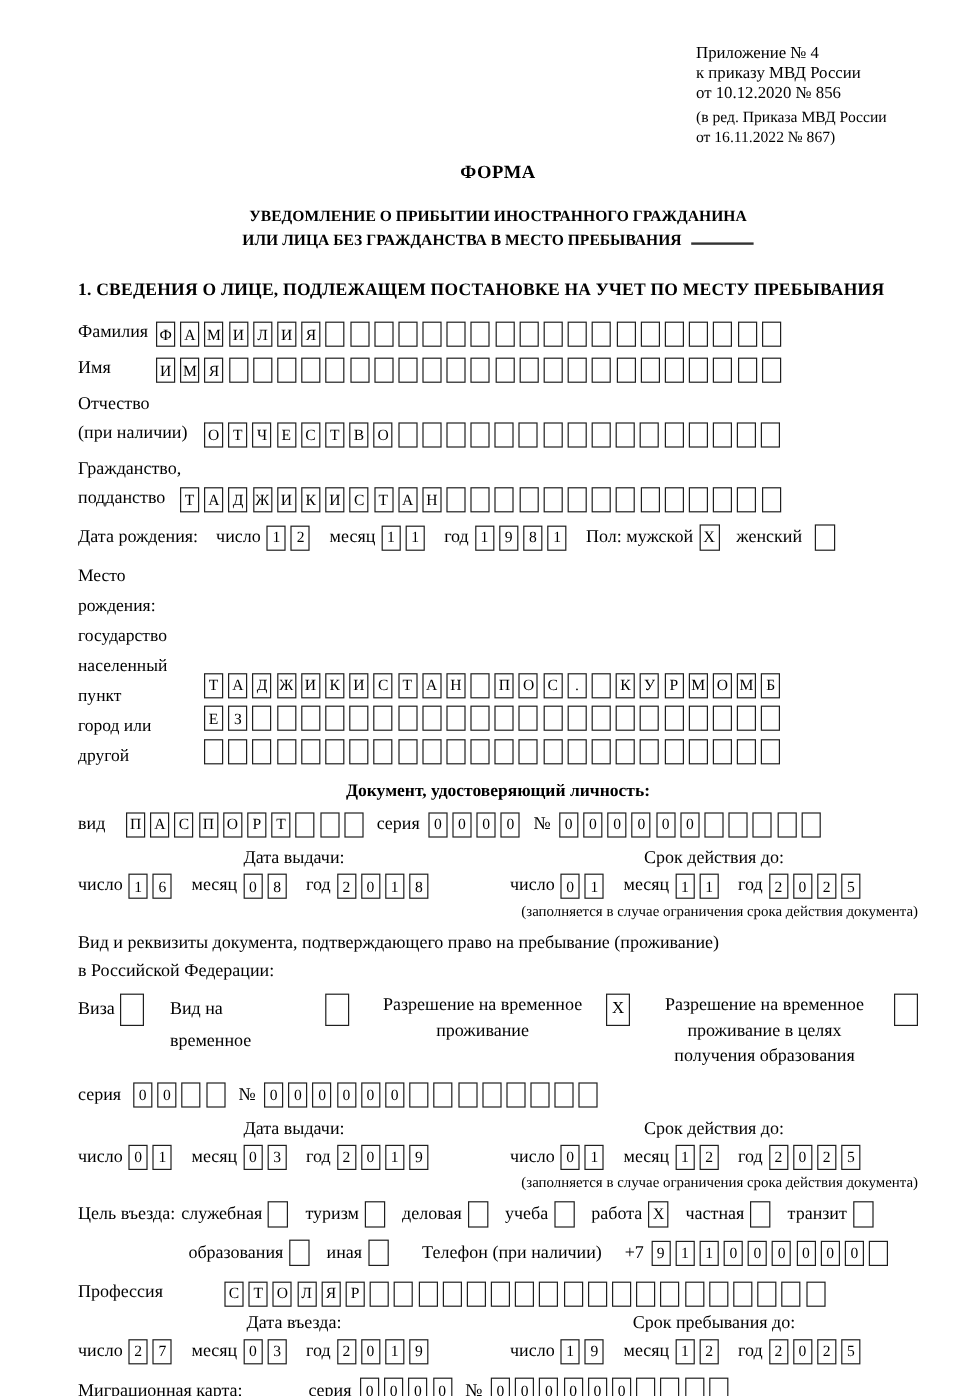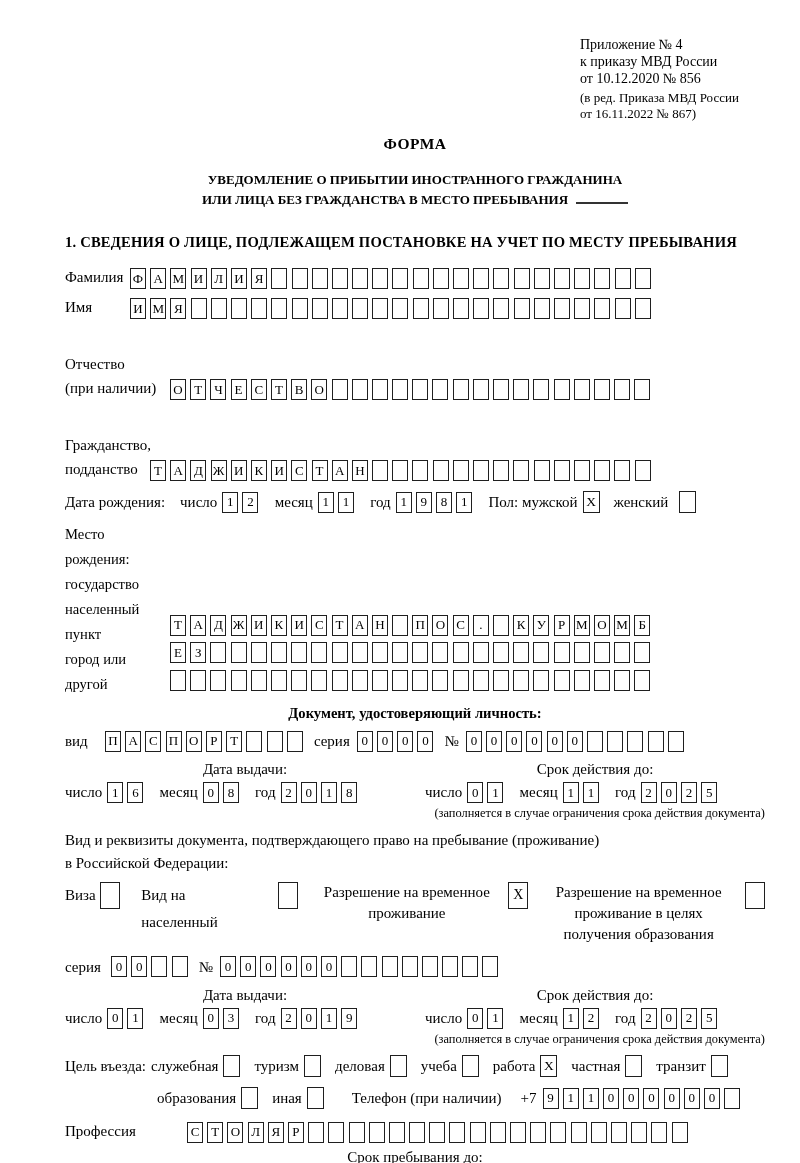--- a/index.html
+++ b/index.html
@@ -13,21 +13,21 @@
   .forma { text-align:center; font-weight:bold; font-size:15.5px; margin-top:14px; letter-spacing:.5px; }
 
   
   .title { text-align:center; font-weight:bold; font-size:13px; line-height:1.45; margin-top:18px; }
   .title-blank { display:inline-block; width:52px; border-bottom:2px solid #333; height:14px; margin-left:8px; }
   .sec-heading { font-weight:bold; font-size:14.6px; margin-top:24px; letter-spacing:.2px; }
 
   
   .frow { display:flex; align-items:flex-end; margin-top:6px; }
   .flabel { font-size:15px; flex-shrink:0; line-height:24px; }
-  .flabel.two { line-height:23px;margin-top:27px; }
+  .flabel.two { line-height:23px; }
   .cells { display:inline-flex; white-space:nowrap; flex-shrink:0; }
   .cell { display:inline-flex; align-items:center; justify-content:center;
           width:16px; height:21px; border:1.6px solid #1f1f1f; margin-right:4.2px;
           font-size:13px; background:#fff; }
   .cbox { display:inline-flex; align-items:center; justify-content:center;
           width:17px; height:22px; border:1.6px solid #1f1f1f; font-size:13.5px; flex-shrink:0; }
   .cbox-lg { display:inline-flex; align-items:center; justify-content:center;
           width:20px; height:27px; border:1.7px solid #1f1f1f; font-size:14px; flex-shrink:0; }
 
   .w-surname { width:65px; }
@@ -427,21 +427,21 @@
   <div class="intro">
     <div>Вид и реквизиты документа, подтверждающего право на пребывание (проживание)</div>
     <div>в Российской Федерации:</div>
   </div>
 
   <div class="opt-row">
     <span class="olabel">Виза</span>
     <span class="gap4"></span>
     <span class="cbox-lg"></span>
     <span class="gap22"></span>
-    <span class="olabel">Вид на населенный</span>
+    <span class="olabel">Вид на временное</span>
     <span class="gap14"></span>
     <span class="cbox-lg"></span>
     <span class="gap18"></span>
     <span class="opt-center">Разрешение на временное проживание</span>
     <span class="gap10"></span>
     <span class="cbox-lg">X</span>
     <span class="gap14"></span>
     <span class="opt-center" style="width:196px;">Разрешение на временное проживание в целях получения образования</span>
     <span class="gap10"></span>
     <span class="cbox-lg"></span>
@@ -584,20 +584,21 @@
         <span class="cell"></span>
         <span class="cell"></span>
         <span class="cell"></span>
         <span class="cell"></span>
         <span class="cell"></span>
         <span class="cell"></span>
       </span>
   </div>
 
   <div class="dates-head" style="margin-top:6px;">
+    <div class="dh-left">Дата въезда:</div>
     <div class="dh-right">Срок пребывания до:</div>
   </div>
   <div class="dates-row">
     <div class="dr-left dgroup">
       <span class="lbl">число</span>
       <span class="cells">
           <span class="cell">2</span>
           <span class="cell">7</span>
         </span>
       <span class="lbl">месяц</span>

